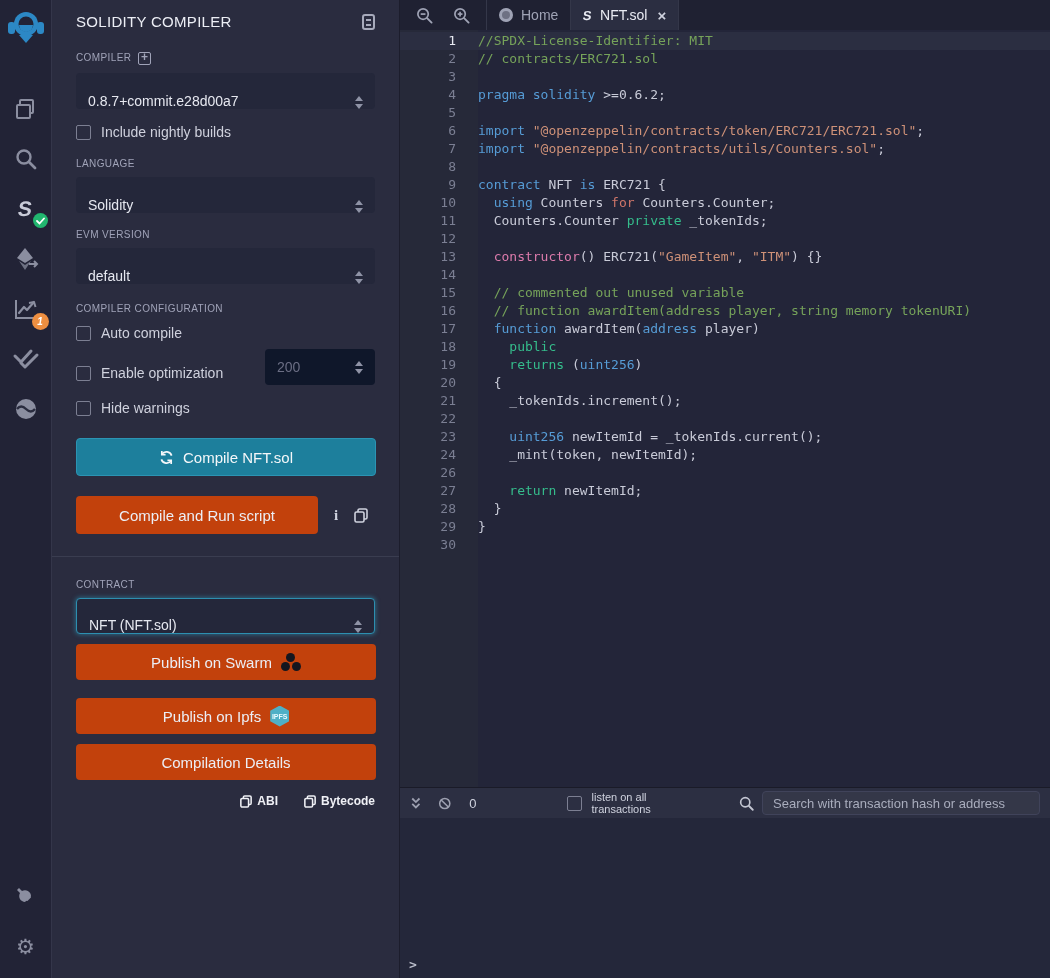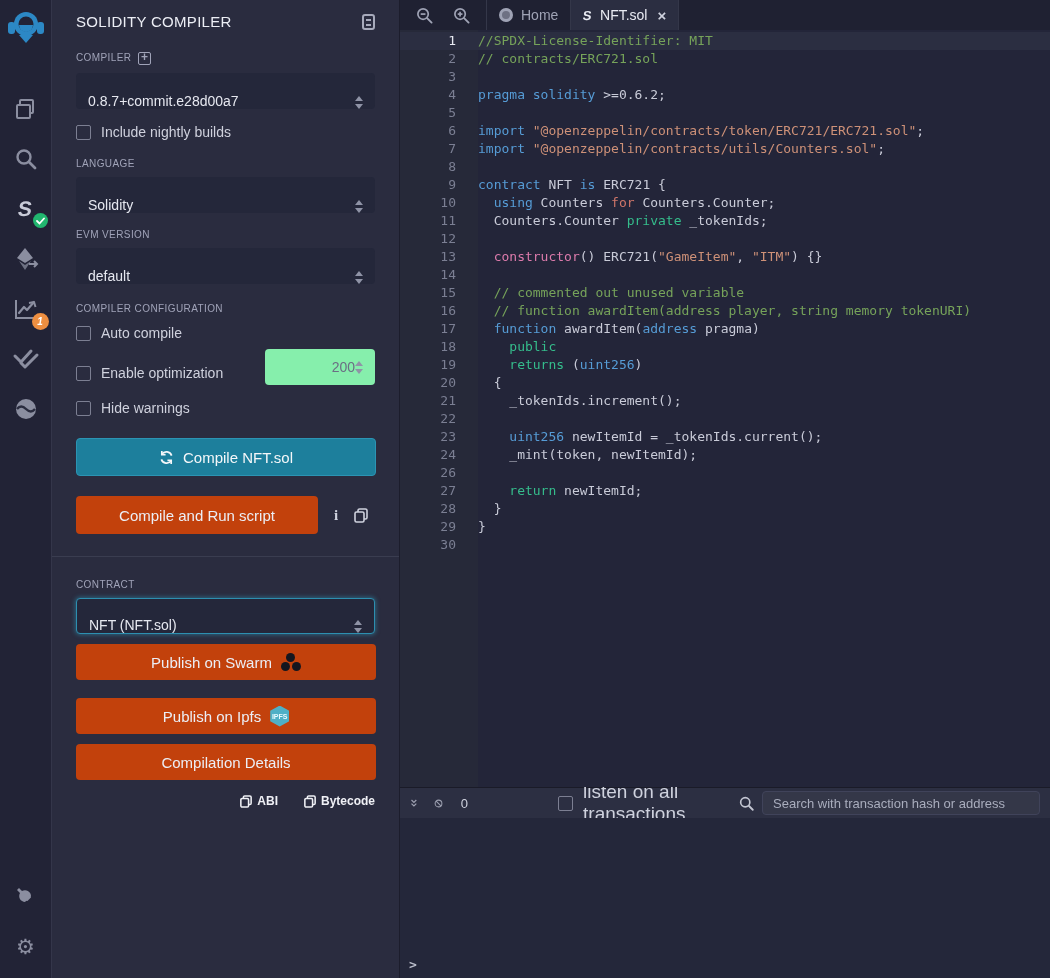--- a/index.html
+++ b/index.html
@@ -48,22 +48,22 @@
   .select.focused { border:1px solid #2d8fb0; box-shadow:0 0 4px 1px rgba(45,143,176,.55); }
   .updown { display:flex; flex-direction:column; gap:3px; align-items:center; }
   .updown i { width:0; height:0; border-left:4px solid transparent; border-right:4px solid transparent; }
   .updown i.up { border-bottom:5px solid #8f93a6; }
   .updown i.down { border-top:5px solid #8f93a6; }
   .check-row { display:flex; align-items:center; gap:10px; margin-top:15px; font-size:14px; color:#cfd1dd; }
   .cb { width:15px; height:15px; border:1px solid #7c7f92; border-radius:2px; background:transparent; flex:none; cursor:pointer; }
   .opt-row { display:flex; align-items:center; margin-top:8px; }
   .opt-row .check-row { margin-top:12px; flex:1; }
   .runs-input {
-    width:110px; height:36px; background:#86efac; border:none; border-radius:4px;
-    display:flex; align-items:center; padding:0 12px; color:#6b6e84; font-size:14px;text-align:right;
+    width:110px; height:36px; background:#0f172a; border:none; border-radius:4px;
+    display:flex; align-items:center; padding:0 12px; color:#6b6e84; font-size:14px;
   }
   .runs-input .sel-text { flex:1; }
   .btn { border-radius:4px; display:flex; align-items:center; justify-content:center; gap:9px; font-size:15px; cursor:pointer; }
   .btn-compile {
     margin-top:22px; height:38px; width:300px;
     background:var(--accent-compile,#1d7f9c); border:1px solid #2b94b3; color:#f4f7f9;
   }
   .btn-gray { background:#c2410c; color:#eceef5; border:none; }
   .run-row { display:flex; align-items:center; margin-top:20px; gap:16px; }
   .btn-runscript { height:38px; width:242px; }
@@ -107,21 +107,21 @@
   .tok-k { color:var(--c-keyword,#569cd6); }
   .tok-s { color:var(--c-string,#ce9178); }
   .tok-g { color:var(--c-greenkw,#35bd8c); }
   .tok-p { color:var(--c-pinkkw,#dd7bac); }
   .tok-o { color:var(--c-orangekw,#d0766a); }
   .tok-w { color:#c9cbd8; }
   
   .terminal { height:191px; flex:none; display:flex; flex-direction:column; border-top:1px solid #1a1b28; }
   .term-toolbar { height:30px; background:#2c2f42; display:flex; align-items:center; gap:10px; padding:0 10px; flex:none; }
   .term-count { font-size:13px; color:#cfd2de; margin:0 8px; }
-  .term-listen { display:flex; align-items:center; gap:10px; font-size:19px; color:#cfd2de; margin-left:72px; }
+  .term-listen { display:flex; align-items:center; gap:10px; font-size:11px; color:#cfd2de; margin-left:72px; }
   .term-search { display:flex; align-items:center; gap:8px; margin-left:34px; flex:1; }
   .term-input {
     width:278px; height:24px; background:#343748; border:1px solid #40435a; border-radius:4px;
     color:#dfe1ea; font-size:13px; padding:0 10px; outline:none; font-family:"Liberation Sans",sans-serif;
   }
   .term-input::placeholder { color:#a9adbd; }
   .term-content { flex:1; background:#24273a; display:flex; flex-direction:column; justify-content:flex-end; padding:6px 9px; }
   .term-prompt { font-family:"DejaVu Sans Mono",monospace; font-size:13px; color:#b9bcc9; font-weight:bold; }
   svg { display:block; }
 </style>
@@ -416,21 +416,21 @@
         <div class="line">
           <span class="ln">15</span>
           <span class="lc"><span class="tok-c">  // commented out unused variable</span></span>
         </div>
         <div class="line">
           <span class="ln">16</span>
           <span class="lc"><span class="tok-c">  // function awardItem(address player, string memory tokenURI)</span></span>
         </div>
         <div class="line">
           <span class="ln">17</span>
-          <span class="lc"><span class="tok-w">  </span><span class="tok-k">function</span><span class="tok-w"> awardItem(</span><span class="tok-k">address</span><span class="tok-w"> pragma)</span></span>
+          <span class="lc"><span class="tok-w">  </span><span class="tok-k">function</span><span class="tok-w"> awardItem(</span><span class="tok-k">address</span><span class="tok-w"> player)</span></span>
         </div>
         <div class="line">
           <span class="ln">18</span>
           <span class="lc"><span class="tok-w">    </span><span class="tok-g">public</span></span>
         </div>
         <div class="line">
           <span class="ln">19</span>
           <span class="lc"><span class="tok-w">    </span><span class="tok-g">returns</span><span class="tok-w"> (</span><span class="tok-k">uint256</span><span class="tok-w">)</span></span>
         </div>
         <div class="line">

